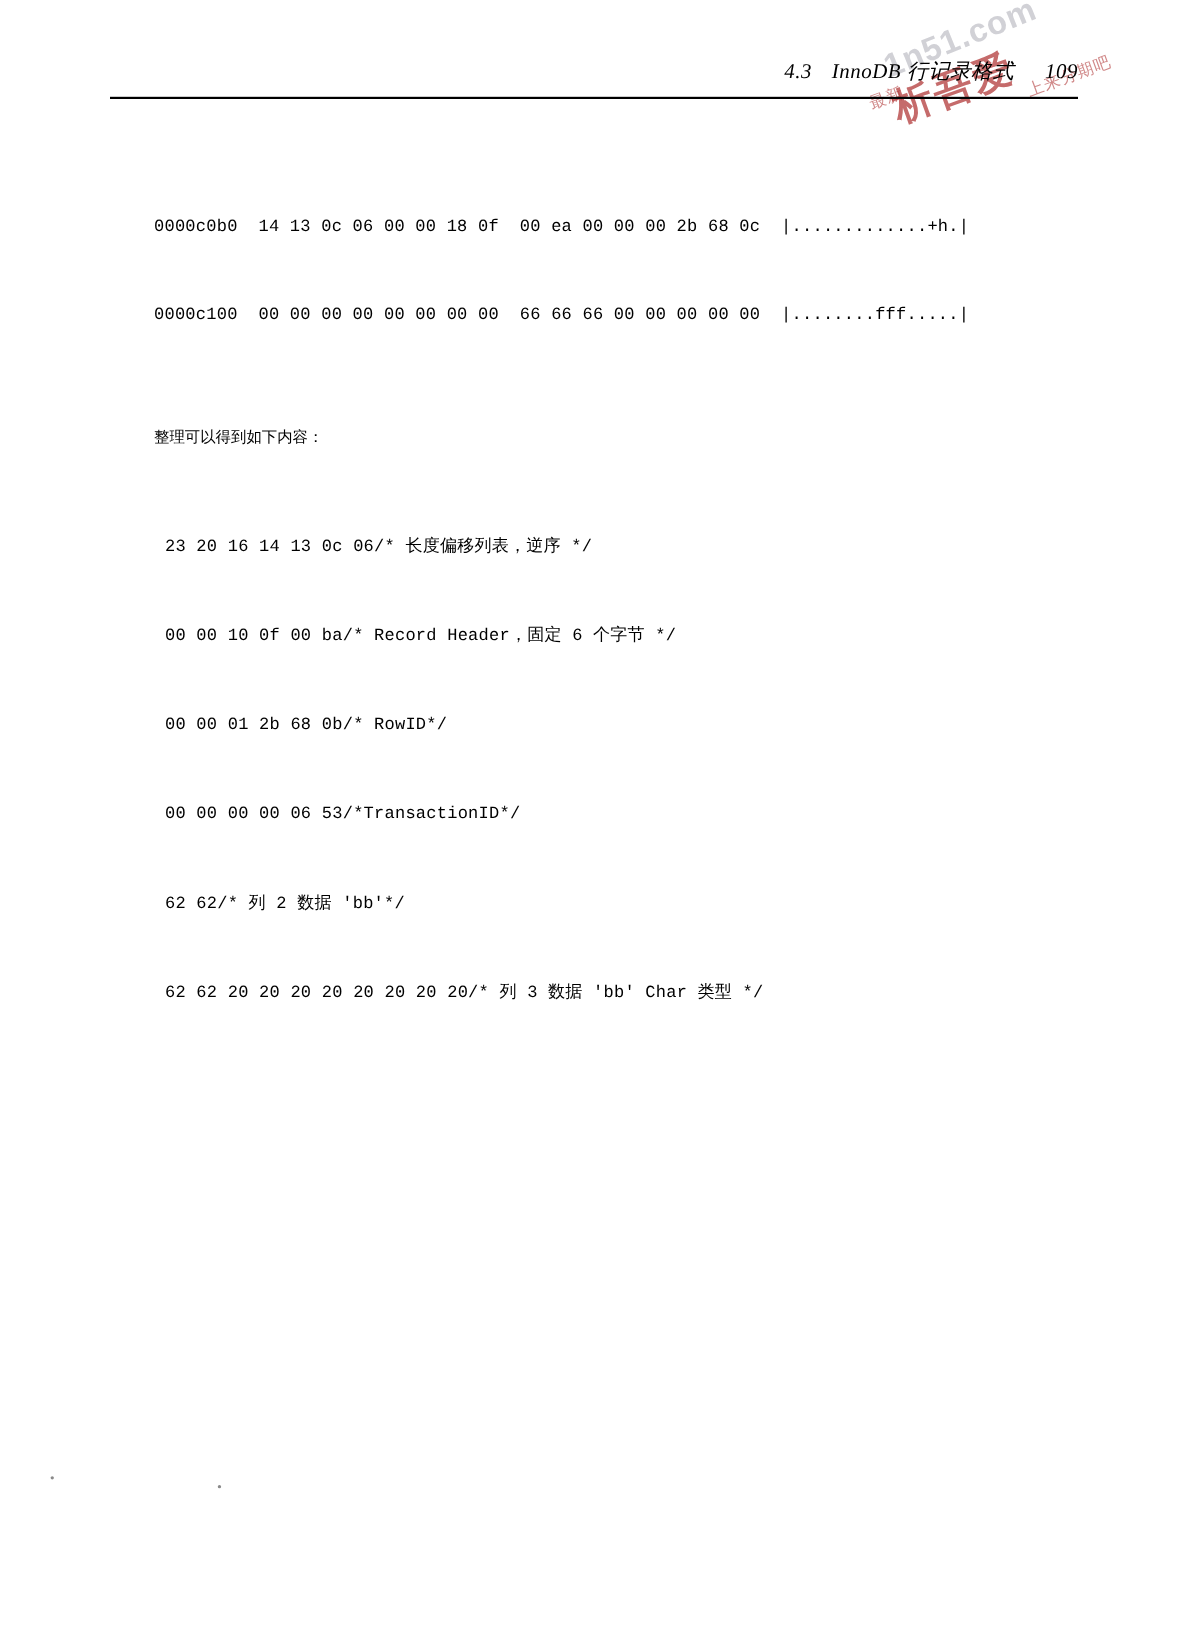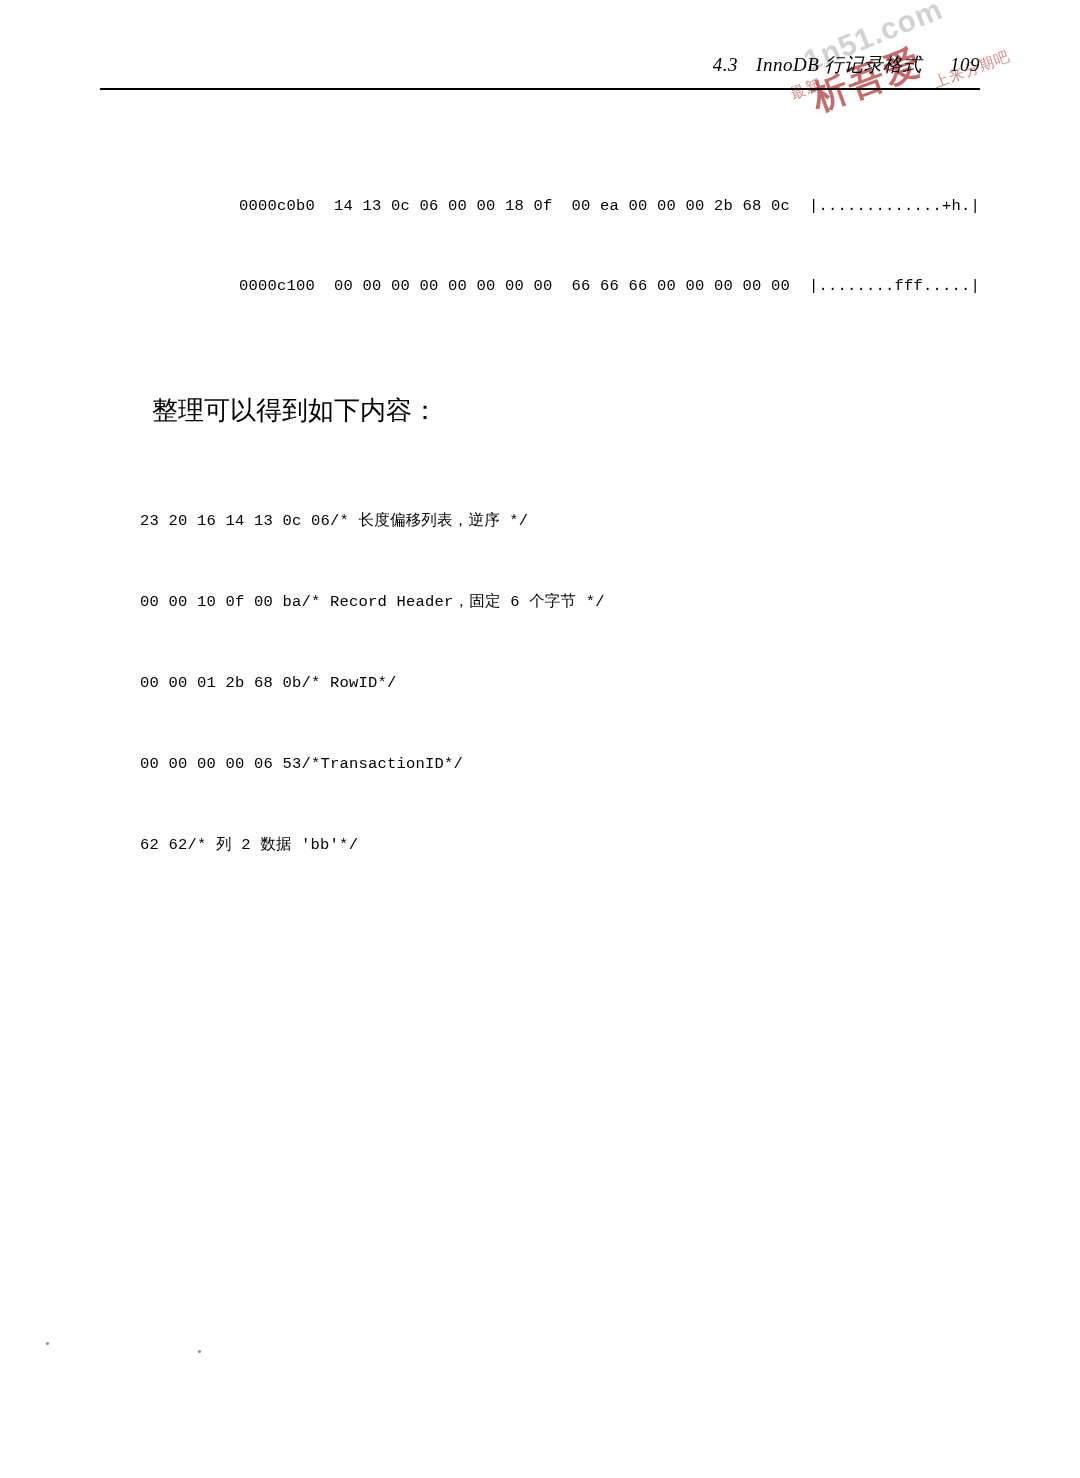--- a/index.html
+++ b/index.html
@@ -111,38 +111,38 @@
     width: 840px;
   }
 
   .hexdump {
     font-family: "Liberation Mono", monospace;
     font-size: 15.5px;
     line-height: 26.5px;
     white-space: pre;
     letter-spacing: .2px;
   }
-  .hexdump .row { white-space: pre; text-align: right; }
+  .hexdump .row { white-space: pre; }
 
   .para-cn {
     font-family: "Liberation Serif", serif;
-    font-size: 26px;
+    font-size: 14px;
     line-height: 34px;
     text-align: justify;
-    margin: 12px;
+    margin: 0;
   }
 
   .codeblock {
     font-family: "Liberation Mono", monospace;
     font-size: 15.5px;
     line-height: 27px;
     white-space: pre-wrap;
     letter-spacing: .2px;
   }
-  .codeblock .row { white-space: pre; }
+  .codeblock .row { white-space: pre; margin-left: 10px; }
 
   .spacer-sm { height: 14px; }
   .spacer-lg { height: 30px; }
 
   
   .scan-dot {
     position: absolute;
     width: 3px;
     height: 3px;
     background: #8a8a8a;
@@ -178,20 +178,21 @@
     <p class="para-cn">整理可以得到如下内容：</p>
 
     <div class="spacer-sm"></div>
 
     <div class="codeblock">
       <div class="row">23 20 16 14 13 0c 06/* 长度偏移列表，逆序 */</div>
       <div class="row">00 00 10 0f 00 ba/* Record Header，固定 6 个字节 */</div>
       <div class="row">00 00 01 2b 68 0b/* RowID*/</div>
       <div class="row">00 00 00 00 06 53/*TransactionID*/</div>
       <div class="row">62 62/* 列 2 数据 'bb'*/</div>
+      <div class="row">62 62 20 20 20 20 20 20 20 20/* 列 3 数据 'bb' Char 类型 */</div>
     </div>
 
   </div>
 
   <div class="scan-dot" style="left:46px; top:1342px;"></div>
   <div class="scan-dot" style="left:198px; top:1350px;"></div>
 
 </div>
 
 </body></html>

